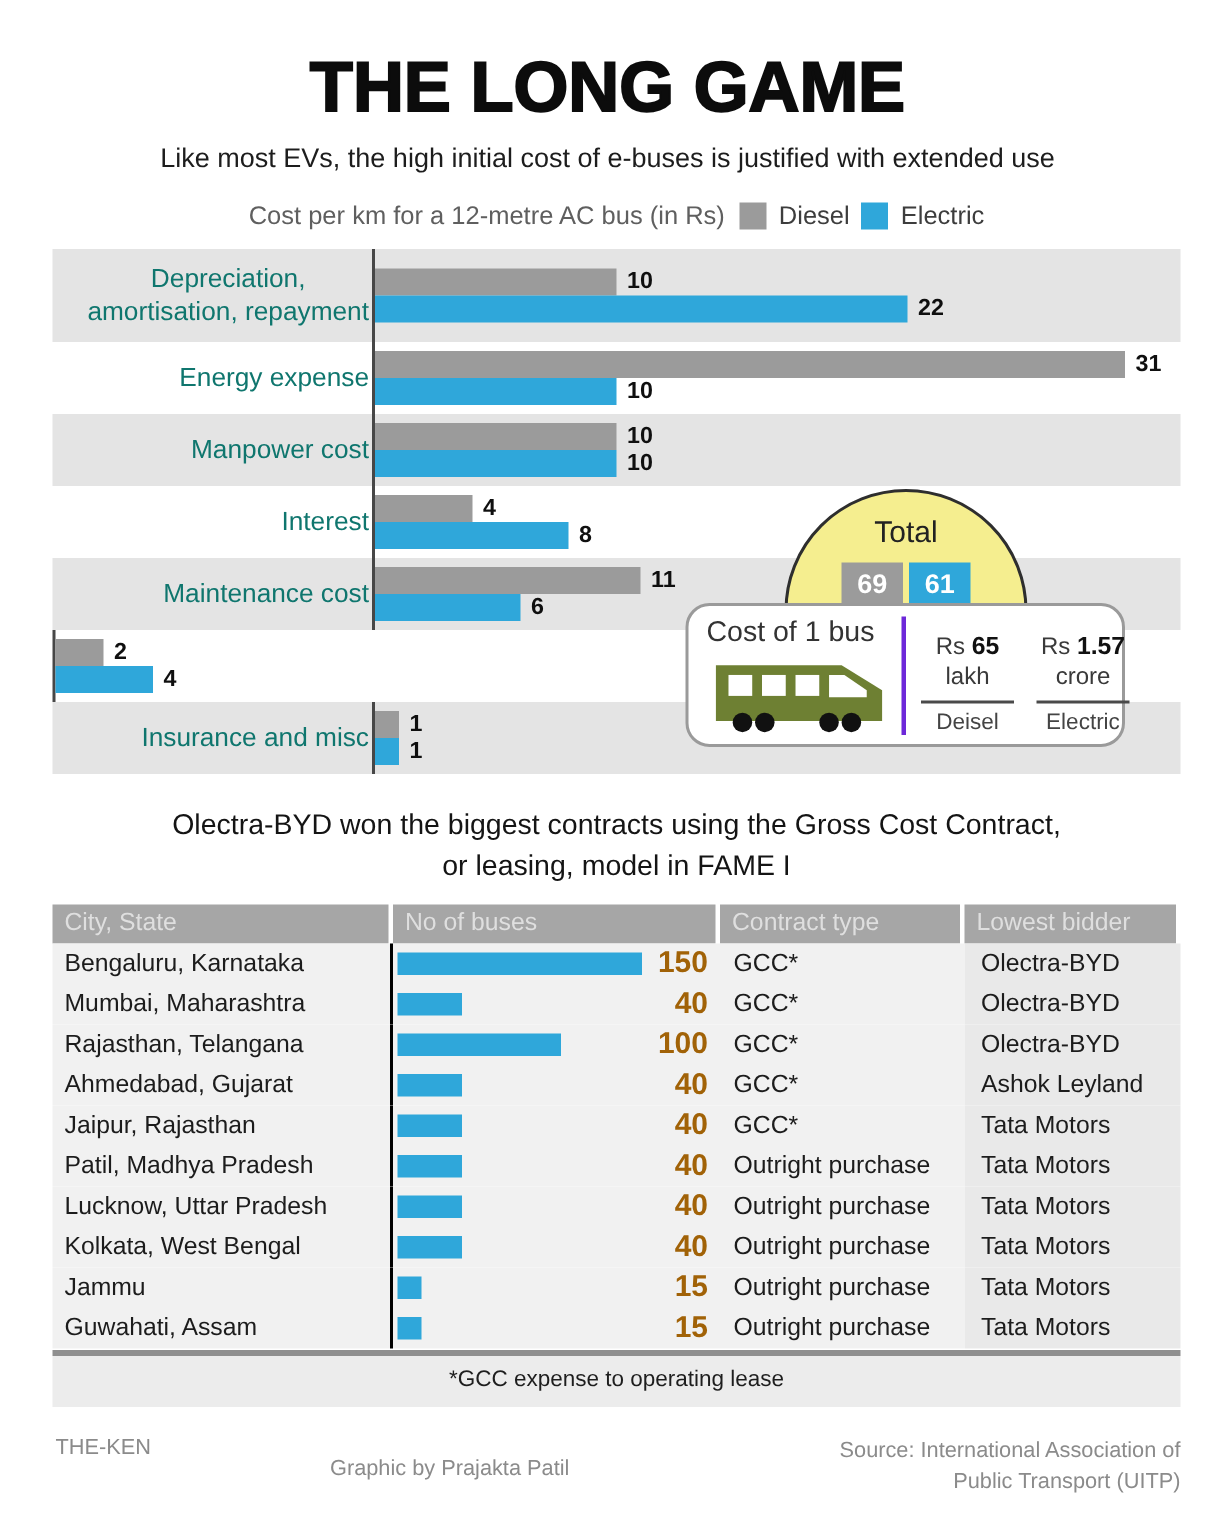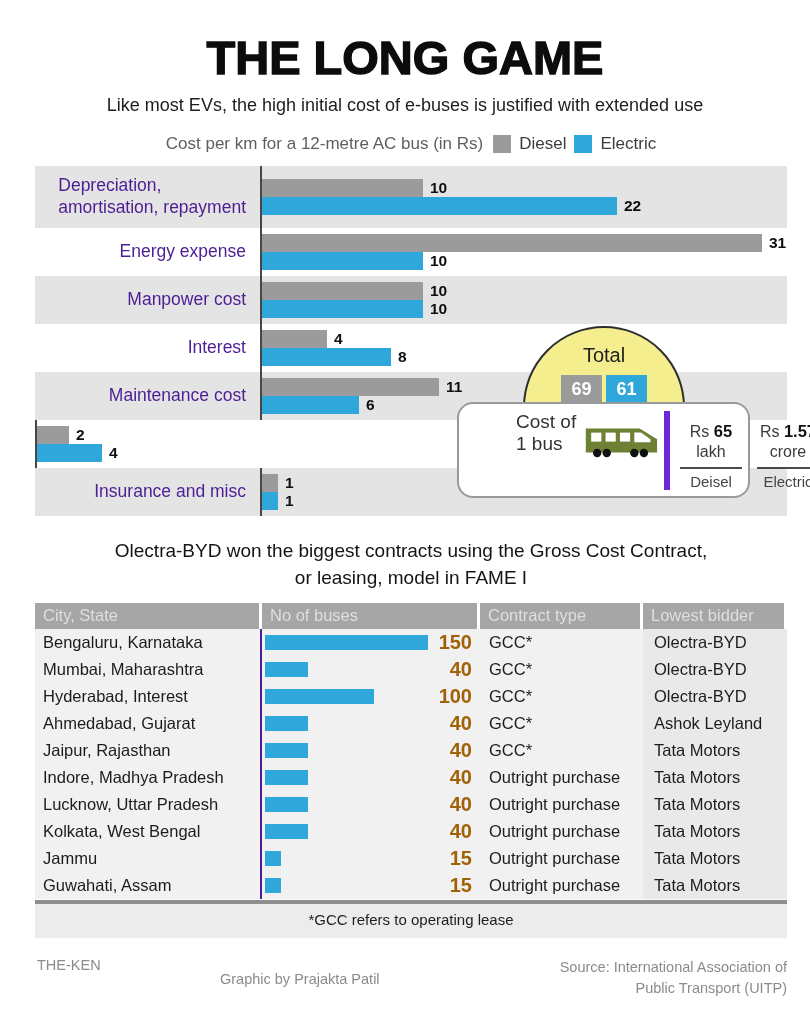--- a/index.html
+++ b/index.html
@@ -26,23 +26,23 @@
   }
   .legend { display:flex; align-items:center; gap:8px; color:#3d3d3d;text-align:center; }
   .swatch { width:18px; height:18px; display:inline-block; }
 
   
   .chart { position:relative; margin-top:12px; }
   .chart-row { display:flex; min-height:48px; }
   .chart-row.band { background:#e4e4e4; }
   .chart-row.first { min-height:62px; }
   .row-label {
-    width:211px; padding-right:14px; display:flex; align-items:center;
-    justify-content:flex-end; text-align:left; font-size:17.5px;
-    line-height:1.25; white-space:pre-line; color:#4c1d95;
+    width:211px; padding-right:2px; display:flex; align-items:center;
+    justify-content:flex-end; text-align:center; font-size:17.5px;
+    line-height:1.25; white-space:pre-line; color:#0f766e;
   }
   .row-bars {
     flex:1; border-left:2px solid #474747;
     display:flex; flex-direction:column; justify-content:center;
   }
   .bar-line { display:flex; align-items:center; height:18px; }
   .bar { height:18px; }
   .bar-val { margin-left:7px; font-weight:bold; font-size:15.5px; color:#0f0f0f; }
 
   
@@ -57,46 +57,46 @@
     width:41px; height:28px; display:flex; align-items:center; justify-content:center;
     color:#ffffff; font-weight:bold; font-size:18px;
   }
 
   
   .callout {
     position:absolute; left:422px; top:236px; width:293px; height:96px;
     background:#ffffff; border:2px solid #9a9a9a; border-radius:16px;
     box-sizing:border-box; z-index:3; display:flex; padding:7px 8px 6px 12px;
   }
-  .callout-left { width:146px; display:flex; flex-direction:row;margin-left:45px; }
+  .callout-left { width:146px; display:flex; flex-direction:column; }
   .callout-title { font-size:19px; color:#333333; }
   .bus-svg { margin-top:3px; }
   .prices { display:flex; gap:15px; padding-top:10px; margin-left:2px;
-            border-left:6px solid #6d28d9; padding-left:10px; }
+            border-left:3px solid #6d28d9; padding-left:10px; }
   .price-col { width:62px; text-align:center; font-size:16px; color:#3a3a3a; line-height:1.25; }
   .price-amt { font-weight:bold; font-size:16.5px; color:#111111; }
   .price-divider { border:none; border-top:2px solid #4a4a4a; margin:5px 0 4px; }
   .price-fuel { font-size:15px; color:#444444; }
 
   .source-note { margin-top:8px; text-align:right; font-size:15px; color:#7e7e7e; }
 
   
   .section-title {
     margin-top:22px; text-align:center; font-size:19px; color:#141414;
     line-height:1.4; white-space:pre-line;
   }
   .table { margin-top:12px; }
   .t-head { display:grid; grid-template-columns:224px 215px 160px 141px; gap:3px; }
   .h-cell {
     background:#a6a6a6; color:#dfdfdf; font-size:16.5px;
     padding:3px 0 4px 8px; box-sizing:border-box;
   }
   .t-row { display:grid; grid-template-columns:227px 218px 163px 144px; height:27px; }
   .t-cell { background:#f1f1f1; display:flex; align-items:center; box-sizing:border-box; font-size:16.5px; }
-  .c-city { padding-left:8px; border-right:2px solid #4c1d95; }
+  .c-city { padding-left:8px; border-right:2px solid #000000; }
   .c-buses { padding:0 8px 0 3px; }
   .tbar { height:15px; }
   .tval { margin-left:auto; font-weight:bold; font-size:20px; color:#a16207; }
   .c-contract { padding-left:9px; }
   .c-bidder { background:#e9e9e9; padding-left:11px; }
 
   .rule { height:4px; background:#8f8f8f; margin-top:1px; }
   .footnote { background:#ececec; text-align:center; padding:7px 0 10px; font-size:15px; color:#1e1e1e; }
 
   
@@ -281,21 +281,21 @@
           <div class="t-row">
             <div class="t-cell c-city">Mumbai, Maharashtra</div>
             <div class="t-cell c-buses">
               <div class="tbar" style="width: 43px; background: rgb(47, 167, 218);"></div>
               <span class="tval">40</span>
             </div>
             <div class="t-cell c-contract">GCC*</div>
             <div class="t-cell c-bidder">Olectra-BYD</div>
           </div>
           <div class="t-row">
-            <div class="t-cell c-city">Hyderabad, Interest</div>
+            <div class="t-cell c-city">Rajasthan, Telangana</div>
             <div class="t-cell c-buses">
               <div class="tbar" style="width: 109px; background: rgb(47, 167, 218);"></div>
               <span class="tval">100</span>
             </div>
             <div class="t-cell c-contract">GCC*</div>
             <div class="t-cell c-bidder">Olectra-BYD</div>
           </div>
           <div class="t-row">
             <div class="t-cell c-city">Ahmedabad, Gujarat</div>
             <div class="t-cell c-buses">
@@ -308,21 +308,21 @@
           <div class="t-row">
             <div class="t-cell c-city">Jaipur, Rajasthan</div>
             <div class="t-cell c-buses">
               <div class="tbar" style="width: 43px; background: rgb(47, 167, 218);"></div>
               <span class="tval">40</span>
             </div>
             <div class="t-cell c-contract">GCC*</div>
             <div class="t-cell c-bidder">Tata Motors</div>
           </div>
           <div class="t-row">
-            <div class="t-cell c-city">Indore, Madhya Pradesh</div>
+            <div class="t-cell c-city">Patil, Madhya Pradesh</div>
             <div class="t-cell c-buses">
               <div class="tbar" style="width: 43px; background: rgb(47, 167, 218);"></div>
               <span class="tval">40</span>
             </div>
             <div class="t-cell c-contract">Outright purchase</div>
             <div class="t-cell c-bidder">Tata Motors</div>
           </div>
           <div class="t-row">
             <div class="t-cell c-city">Lucknow, Uttar Pradesh</div>
             <div class="t-cell c-buses">
@@ -354,21 +354,21 @@
             <div class="t-cell c-city">Guwahati, Assam</div>
             <div class="t-cell c-buses">
               <div class="tbar" style="width: 16px; background: rgb(47, 167, 218);"></div>
               <span class="tval">15</span>
             </div>
             <div class="t-cell c-contract">Outright purchase</div>
             <div class="t-cell c-bidder">Tata Motors</div>
           </div>
         </div>
       <div class="rule"></div>
-      <div class="footnote">*GCC refers to operating lease</div>
+      <div class="footnote">*GCC expense to operating lease</div>
     </div>
 
     <div class="footer">
       <span class="f-left">THE-KEN</span>
       <span class="f-center">Graphic by Prajakta Patil</span>
       <span class="f-right">
         <span>Source: International Association of</span><br>
         <span>Public Transport (UITP)</span>
       </span>
     </div>

